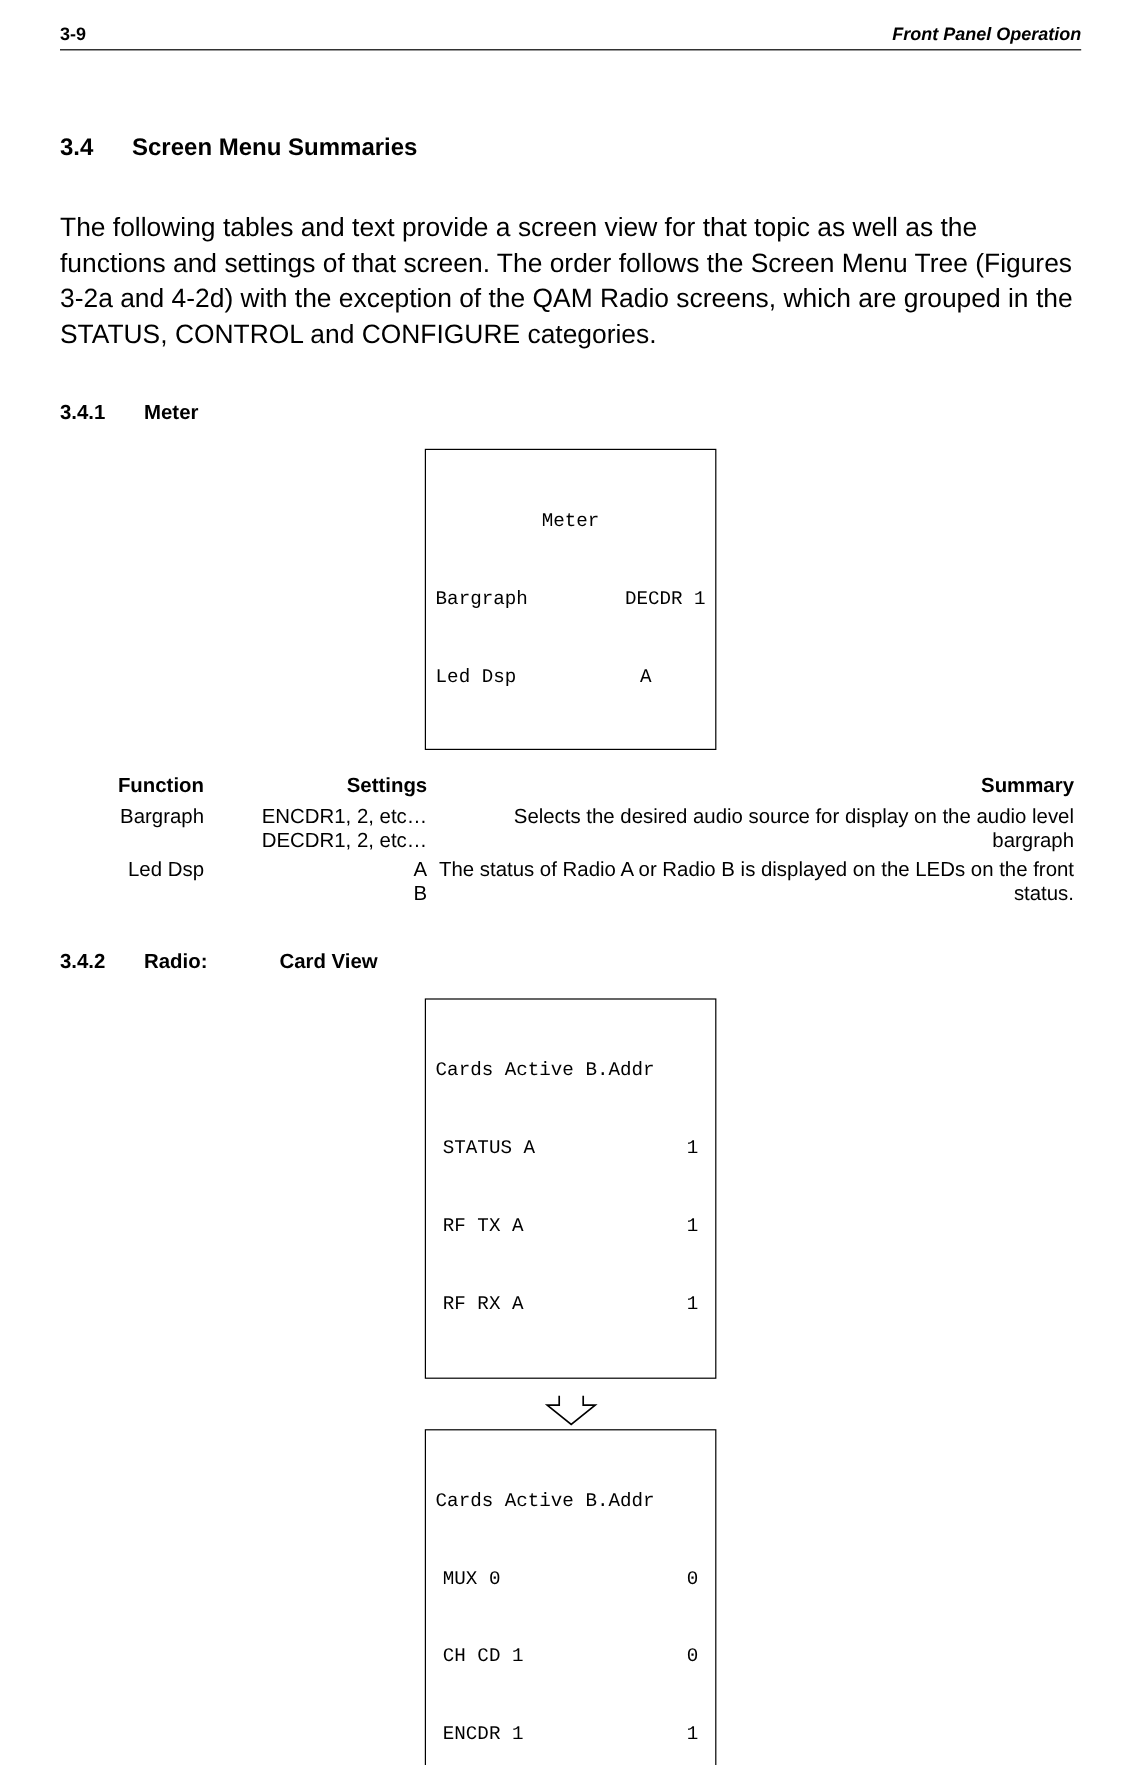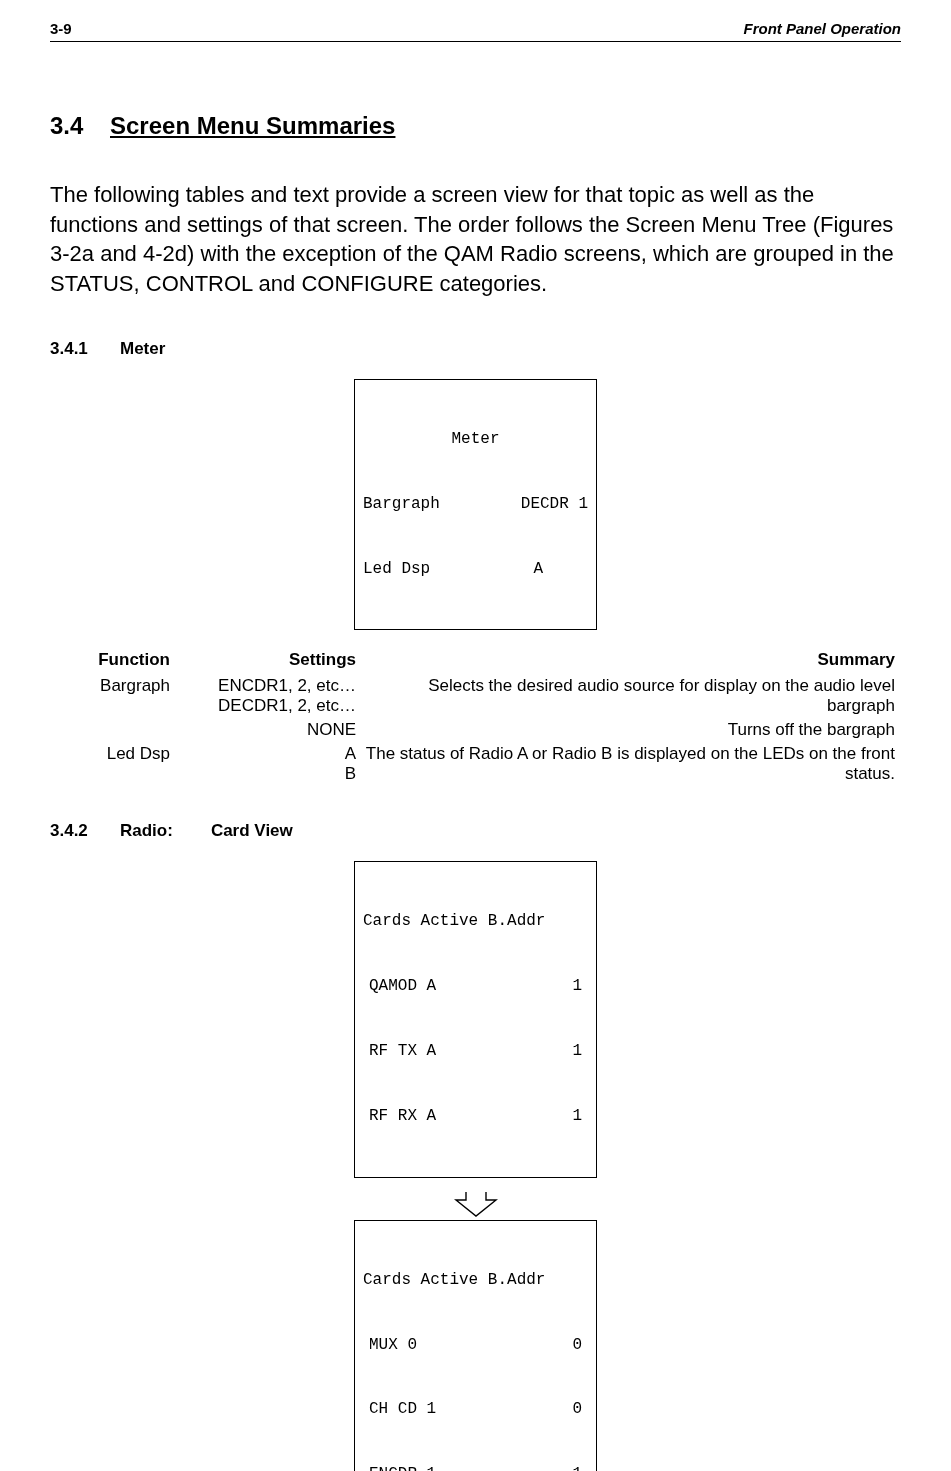--- a/index.html
+++ b/index.html
@@ -22,24 +22,23 @@
     font-size: 15px;
     padding-bottom: 4px;
     border-bottom: 1.5px solid #000;
     margin-bottom: 70px;
     font-weight: bold;
   }
   .top-header .right {
     font-style: italic;
   }
   h1.section-title {
-    font-size: 24px;
+    font-size: 20px;
     font-weight: bold;
     margin: 0 0 40px 0;
-    text-decoration: underline;
   }
   h1.section-title .num {
     display: inline-block;
     width: 60px;
   }
   p.intro {
     font-size: 22px;
     line-height: 1.35;
     margin: 0 0 40px 0;
   }
@@ -47,21 +46,21 @@
     font-size: 17px;
     font-weight: bold;
     margin: 0 0 20px 0;
   }
   .subheading .num {
     display: inline-block;
     width: 70px;
   }
   .subheading .label2 {
     display: inline-block;
-    margin-left: 38px;
+    margin-left: 60px;
   }
   .screen-box {
     font-family: "Courier New", monospace;
     font-size: 16px;
     border: 1.5px solid #000;
     padding: 6px 8px;
     width: 225px;
     margin: 0 auto 18px auto;
     line-height: 1.35;
     white-space: pre;
@@ -138,39 +137,34 @@
       <div class="ft-cell ft-head c2">Settings</div>
       <div class="ft-cell ft-head">Summary</div>
     </div>
     <div class="ft-row">
       <div class="ft-cell c1">Bargraph</div>
       <div class="ft-cell c2" style="white-space:pre-line">ENCDR1, 2, etc…
 DECDR1, 2, etc…</div>
       <div class="ft-cell">Selects the desired audio source for display on the audio level bargraph</div>
     </div>
     <div class="ft-row">
-      <div class="ft-cell c1"></div>
-      <div class="ft-cell c2">NONE</div>
-      <div class="ft-cell">Turns off the bargraph</div>
-    </div>
-    <div class="ft-row">
       <div class="ft-cell c1">Led Dsp</div>
       <div class="ft-cell c2" style="white-space:pre-line">A
 B</div>
       <div class="ft-cell">The status of Radio A or Radio B is displayed on the LEDs on the front status.</div>
     </div>
   </div>
 
   <div class="subheading">
     <span class="num">3.4.2</span><span>Radio:</span><span class="label2">Card View</span>
   </div>
 
   <div class="screen-box">
     <div>Cards Active B.Addr</div>
-    <div class="screen-row" style="padding:0 6px"><span>QAMOD A</span><span>1</span></div>
+    <div class="screen-row" style="padding:0 6px"><span>STATUS A</span><span>1</span></div>
     <div class="screen-row" style="padding:0 6px"><span>RF TX A</span><span>1</span></div>
     <div class="screen-row" style="padding:0 6px"><span>RF RX A</span><span>1</span></div>
   </div>
 
   <div class="arrow-down">
     <svg width="60" height="26">
         <path d="M20 0 L20 8 L10 8 L30 24 L50 8 L40 8 L40 0" fill="none" stroke="#000" stroke-width="1.4"></path>
       </svg>
   </div>
 

